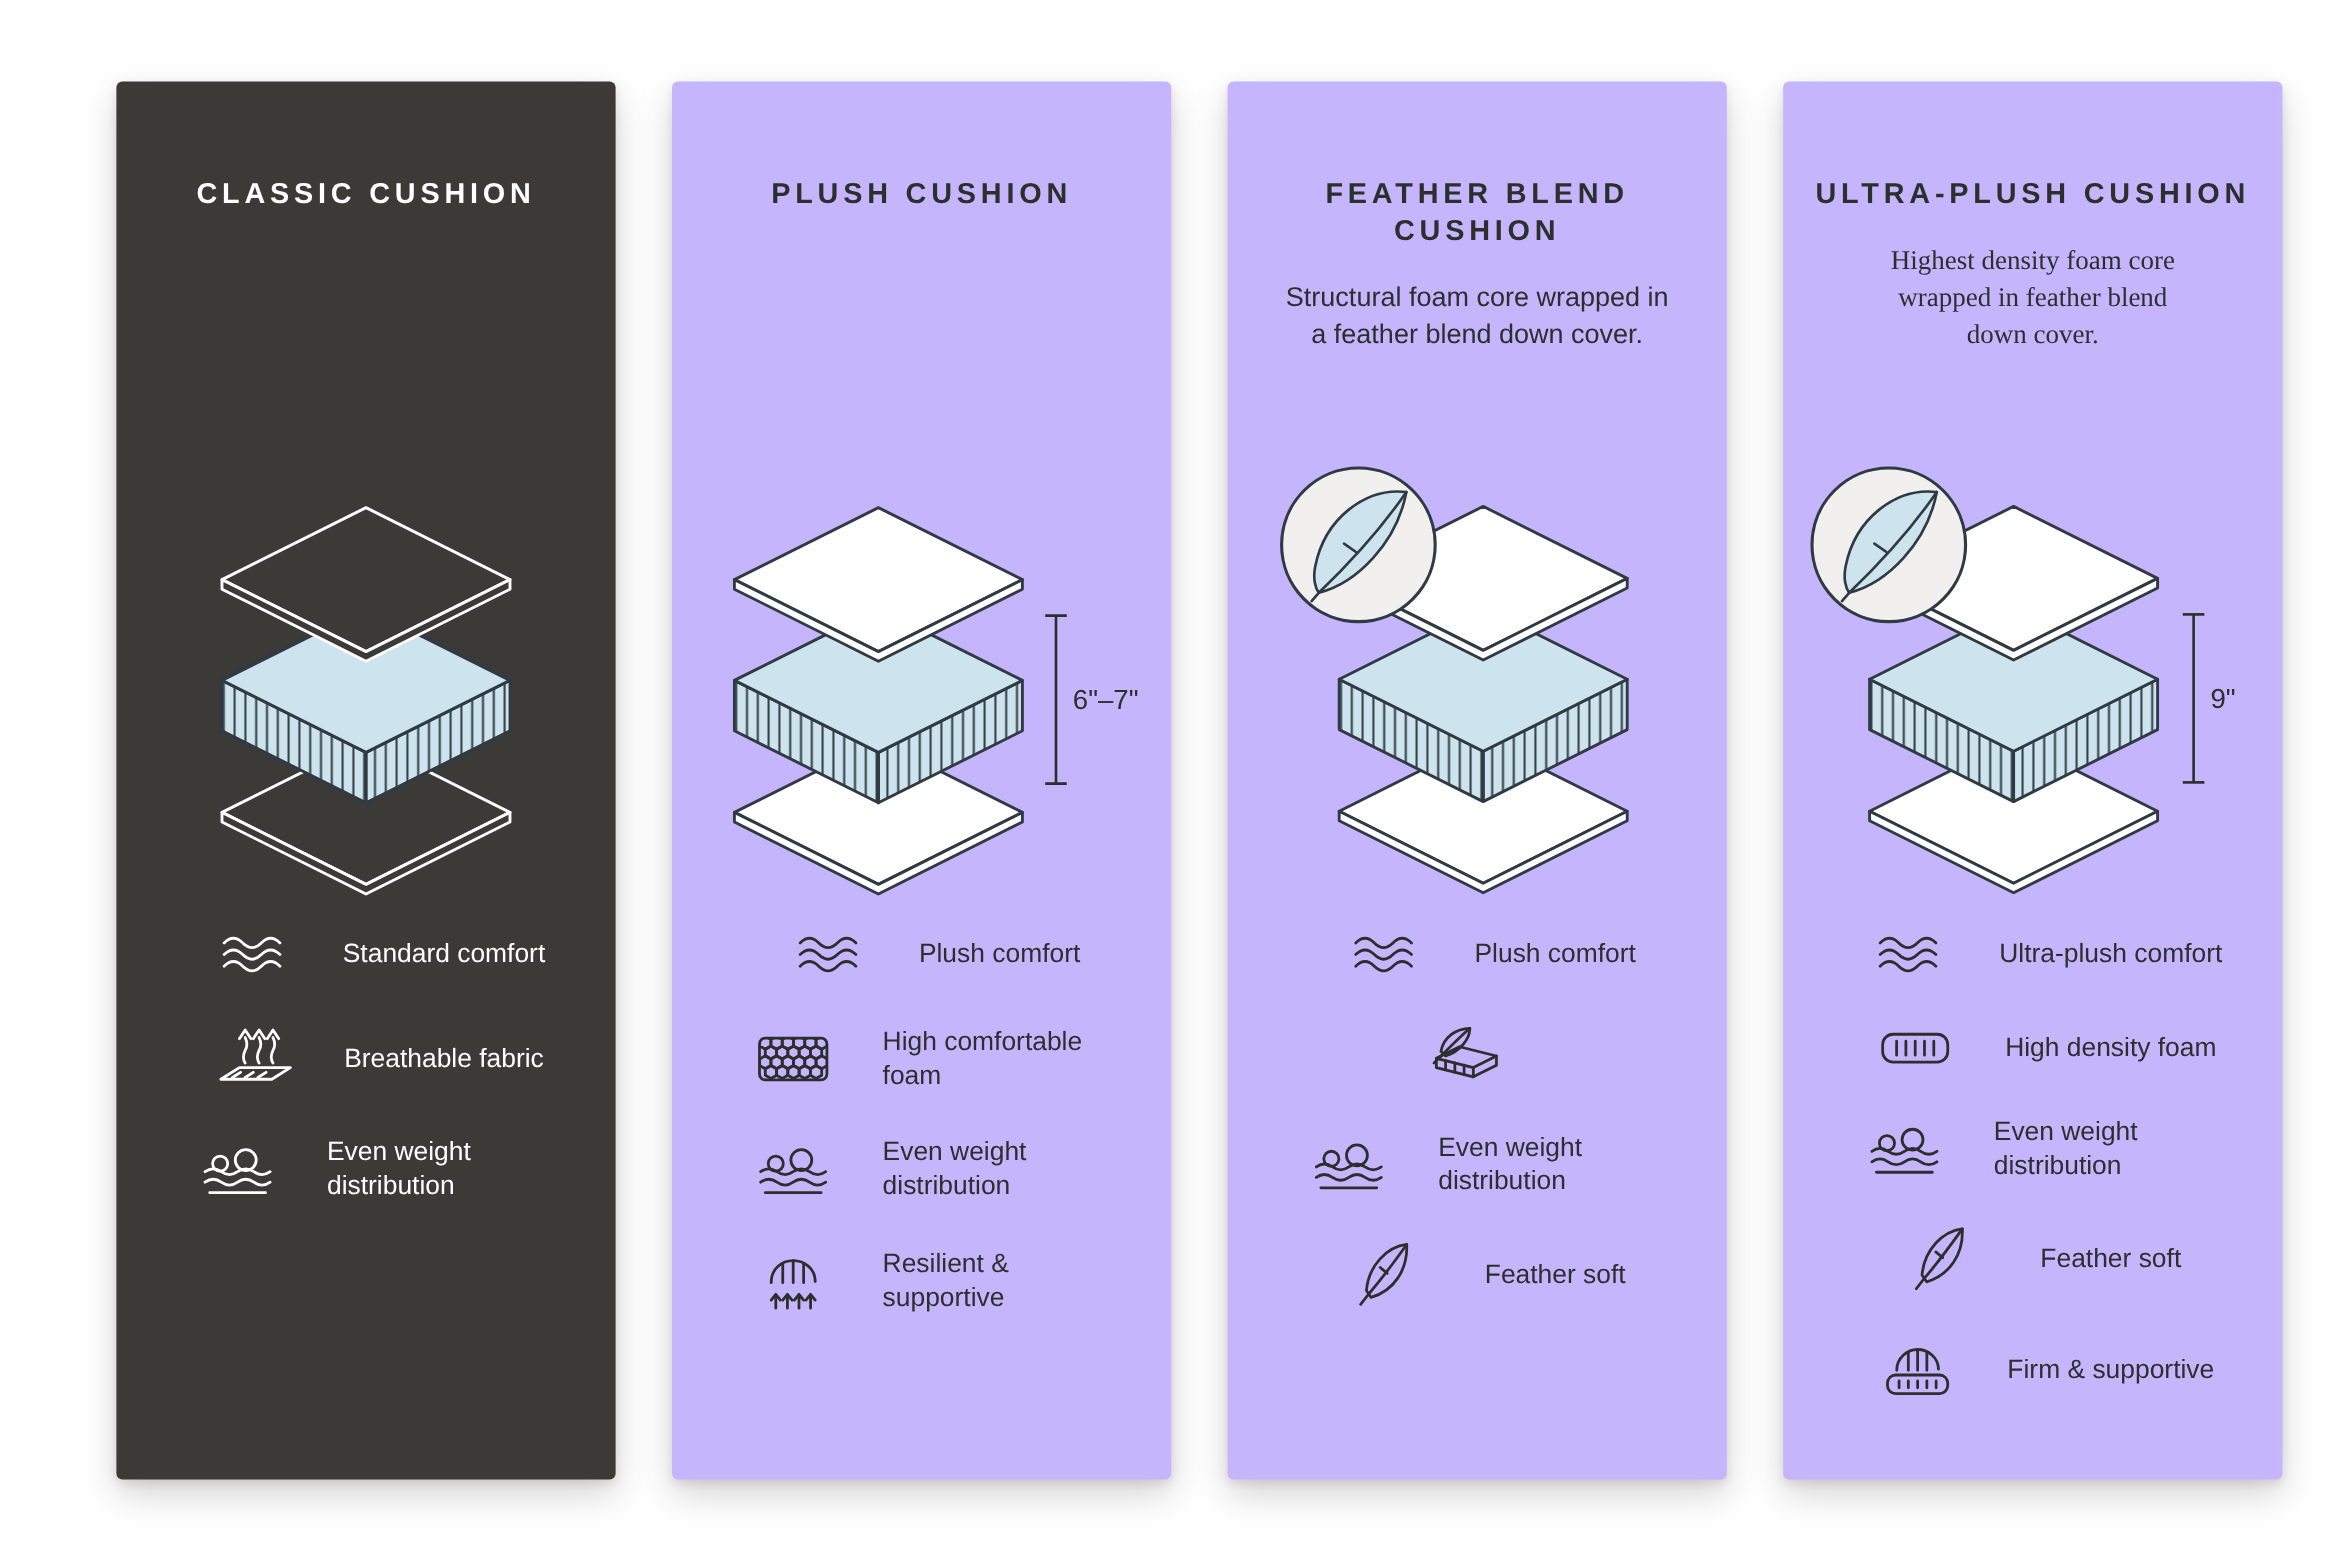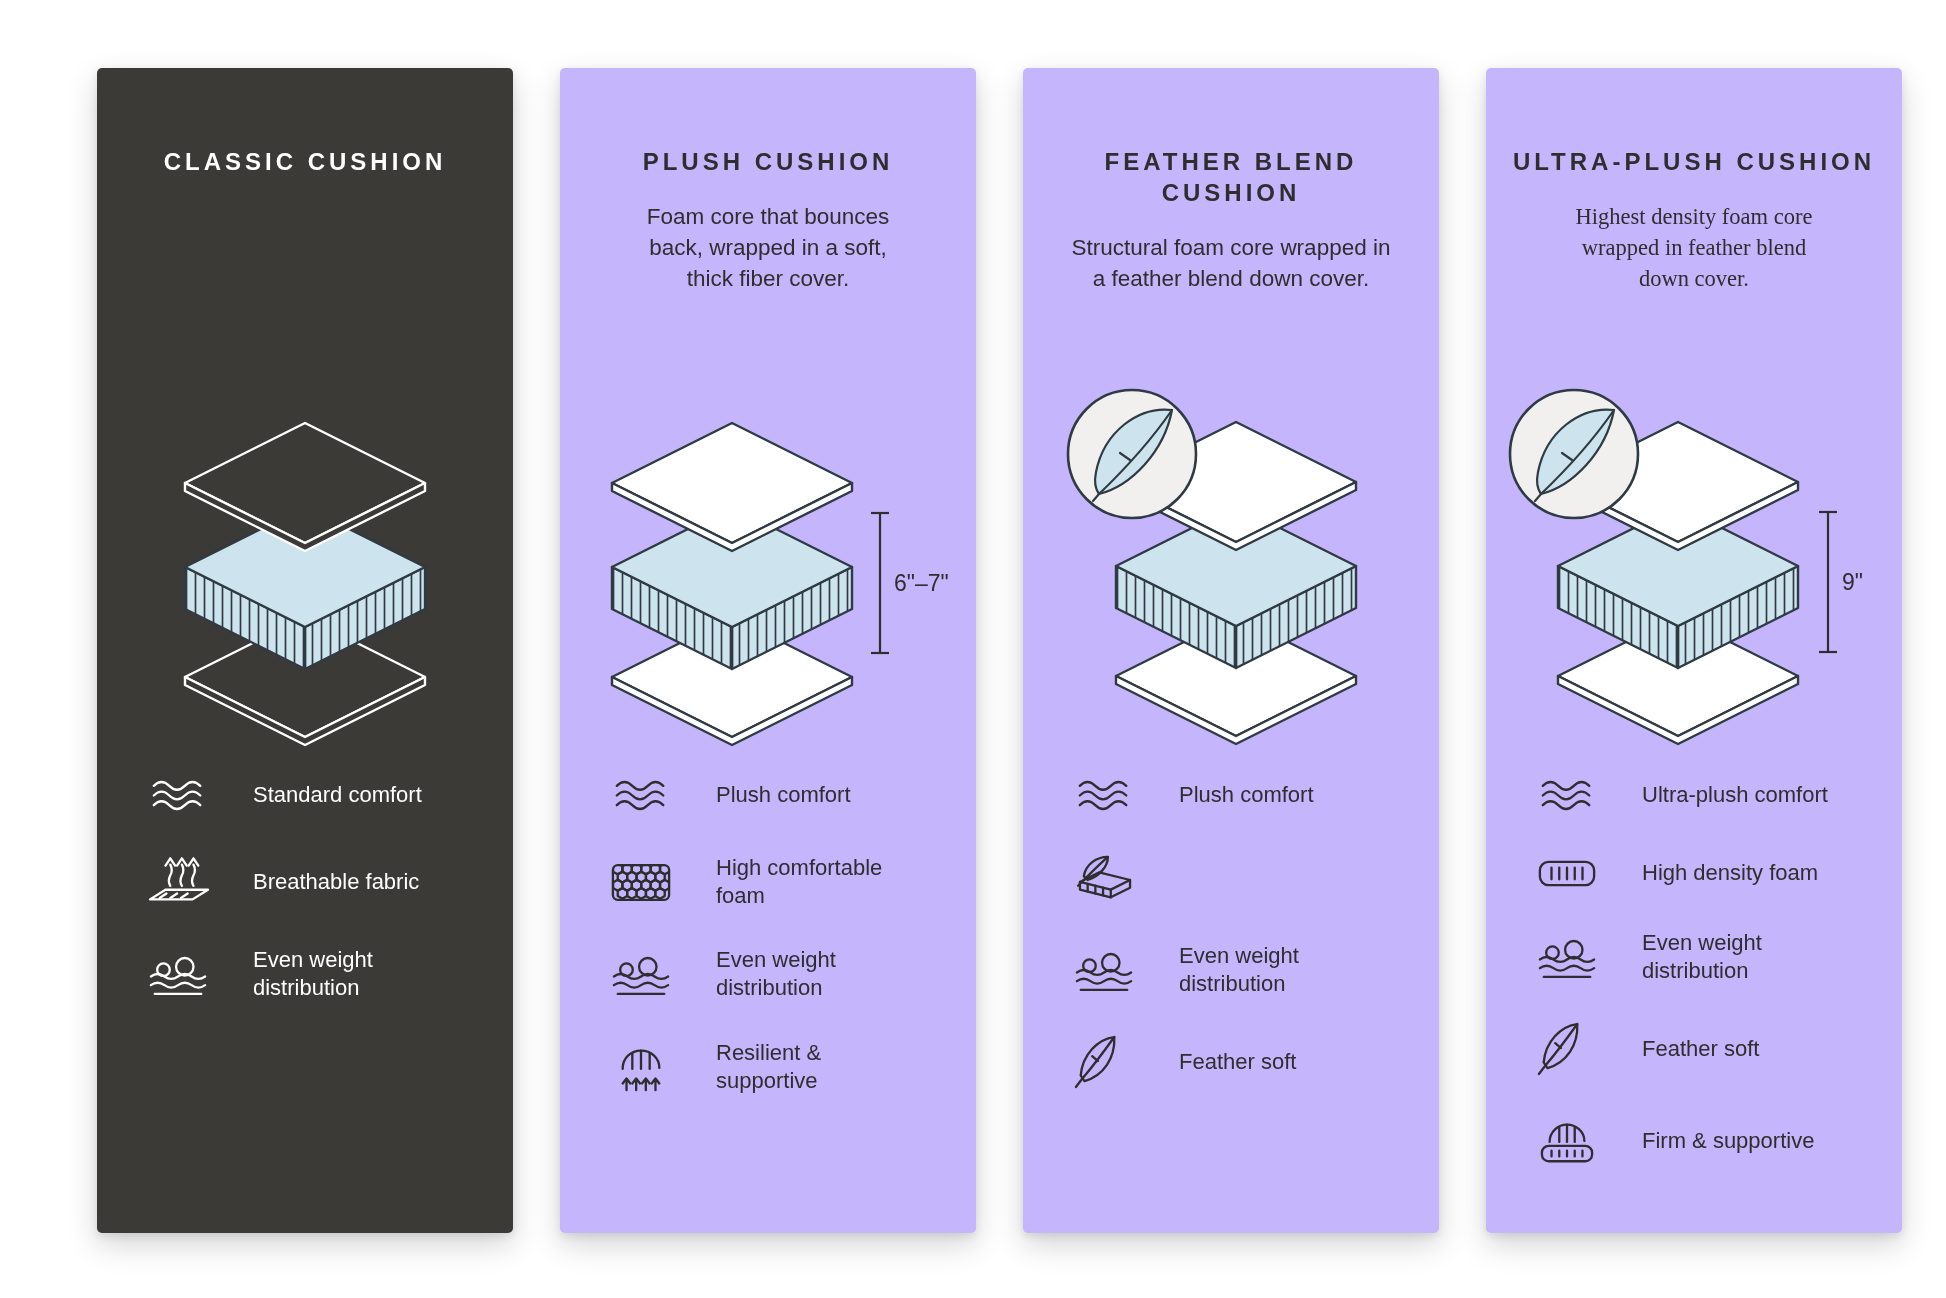--- a/index.html
+++ b/index.html
@@ -31,21 +31,21 @@
   .foam-line { fill:none; stroke:#2f3a42; stroke-width:2.4; stroke-linejoin:round; }
   .cushion-svg pattern line { stroke:#2f3a42; stroke-width:1.7; }
   .feather-badge circle { fill:#f1f0ee; stroke:#2f3a42; stroke-width:2.6; }
   .big-feather { fill:#cde4ee; stroke:#2f3a42; stroke-width:2.2; stroke-linejoin:round; }
   .big-quill { fill:none; stroke:#2f3a42; stroke-width:2.2; stroke-linecap:round; }
   .indicator line { stroke:#2e2e2e; stroke-width:2.2; }
   .ind-text { font-size:23px; fill:#2e2e2e; font-family:"Liberation Sans", sans-serif; }
 
   
   .features { position:absolute; top:705px; left:50px; right:26px; list-style:none; }
-  .feature { display:flex; align-items:center; margin-bottom:36px; }
+  .feature { display:flex; align-items:center; margin-bottom:36px;justify-content:center; }
   .ficon { flex:0 0 106px; width:106px; display:flex; align-items:center; }
   .ficon svg { display:block; }
   .ficon svg :is(path,circle,rect,line,use) { stroke:currentColor; fill:none;
         stroke-width:2.4; stroke-linecap:round; stroke-linejoin:round; }
   .ficon svg use { stroke-width:1.5; }
   .flabel { font-size:22px; line-height:1.28; max-width:195px; }
 </style>
 </head>
 <body>
 
@@ -106,21 +106,20 @@
             <path d="M8,44 L56,44"></path>
           </svg>
         </span>
         <span class="flabel">Even weight distribution</span>
       </li>
     </ul>
   </section>
 
   <section class="panel light">
     <h2 class="title">PLUSH CUSHION</h2>
-    <p class="desc w260">Foam core that bounces back, wrapped in a soft, thick fiber cover.</p>
     <div class="diagram">
       <svg class="cushion-svg" viewBox="0 0 372 345" width="372" height="345">
         <defs>
             <pattern id="hatch-p2" width="9" height="14" patternUnits="userSpaceOnUse">
               <line x1="4.5" y1="0" x2="4.5" y2="14"></line>
             </pattern>
           </defs>
         <path class="slab-face" d="M150,196 L270,256 L150,316 L30,256 Z"></path>
         <path class="slab-rim" d="M30,256 L30,264 L150,324 L270,264 L270,256 L150,316 Z"></path>
         <path class="foam-fill" d="M30,146 L30,188 L150,248 L150,206 Z"></path>

